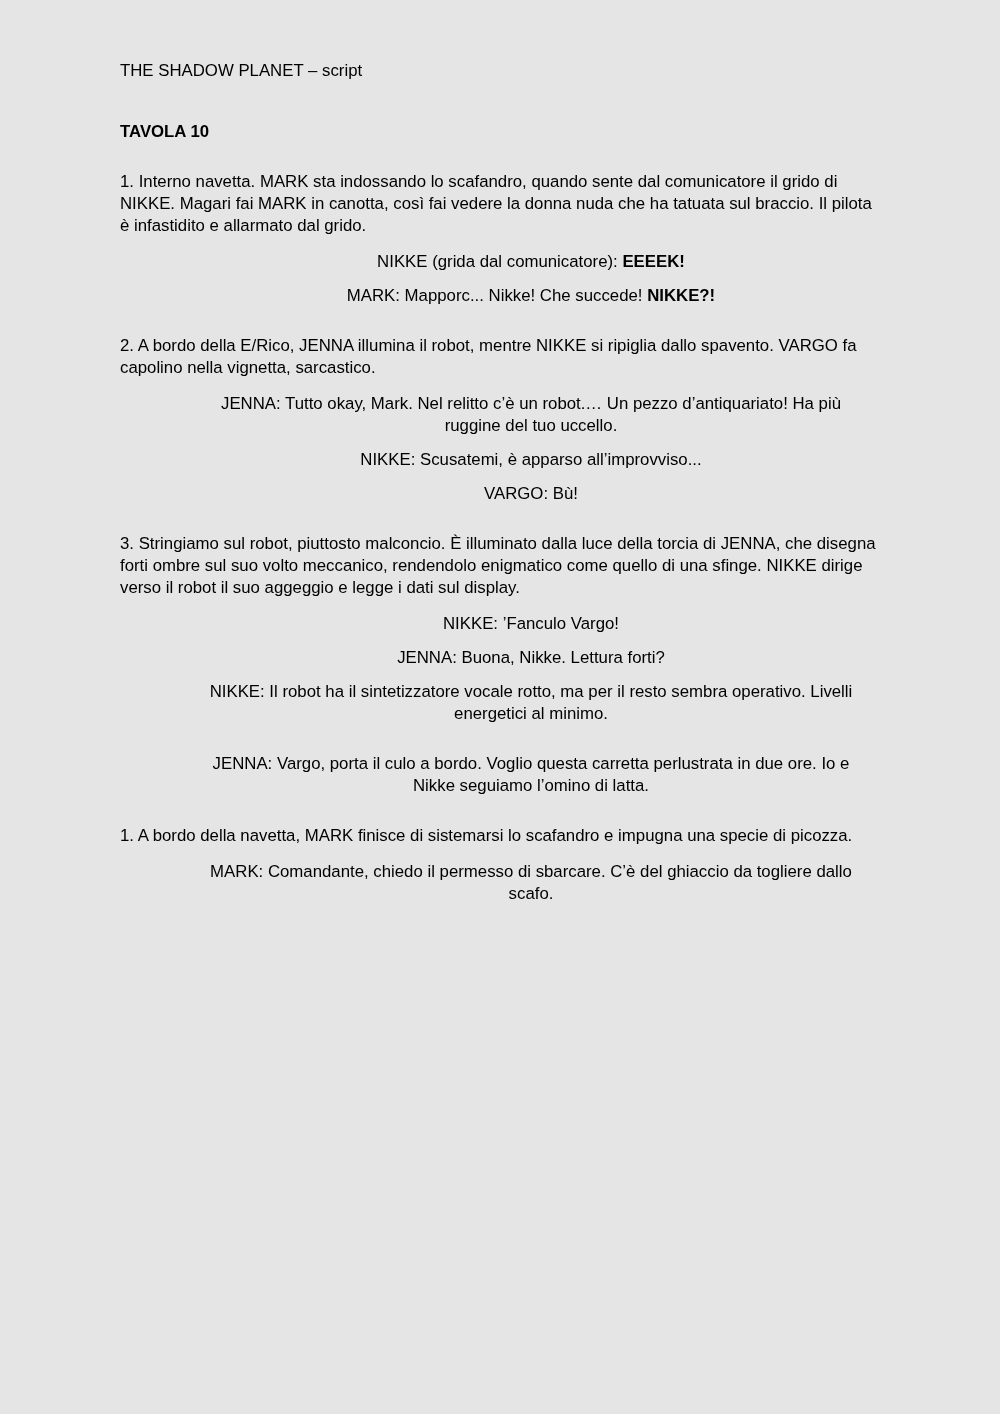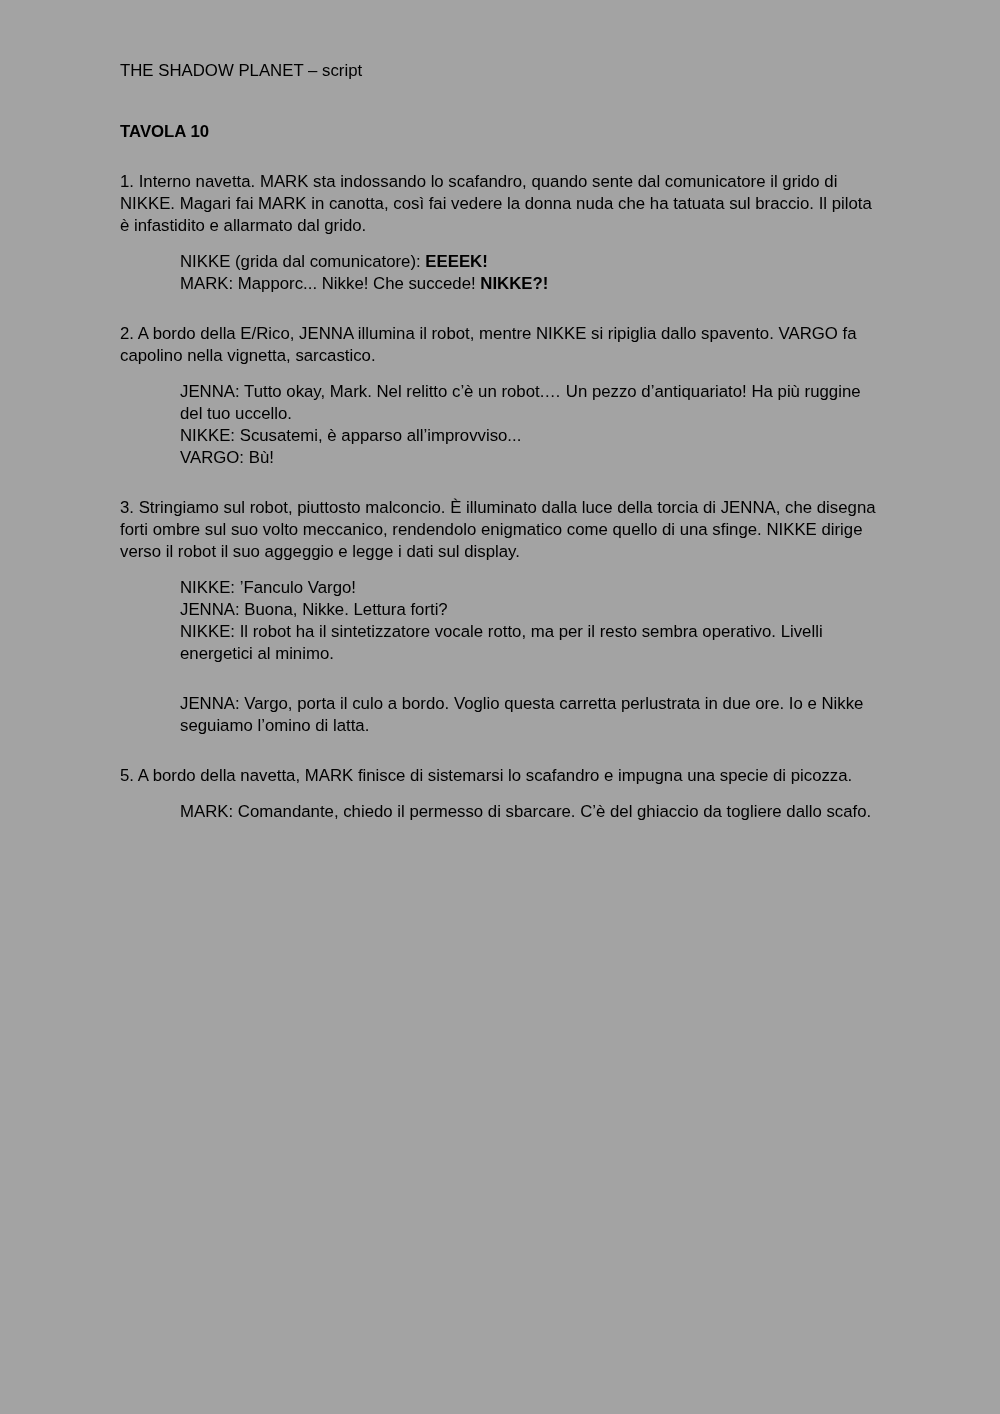--- a/index.html
+++ b/index.html
@@ -4,21 +4,21 @@
 <style>
   html, body {
     margin: 0;
     padding: 0;
     background: #ffffff;
   }
   .page {
     position: relative;
     width: 1000px;
     height: 1414px;
-    background: #a3a3a3;
+    background: #e5e5e5;
     box-sizing: border-box;
     padding: 60px 118px 0 120px;
     font-family: "Liberation Sans", "DejaVu Sans", sans-serif;
     font-size: 16.8px;
     line-height: 22px;
     color: #000000;
     overflow: hidden;
   }
   .doc-header {
     margin: 0 0 39px 0;
@@ -31,21 +31,22 @@
   .panel {
     margin: 0 0 28px 0;
   }
   .panel-description {
     margin: 12px 0 14px 0;
   }
   .panel-dialogue {
     margin: 0 0 0 60px;
   }
   .dialogue-line {
-    margin: 0;
+    margin: 12px;
+    text-align: center;
   }
   .bold {
     font-weight: bold;
   }
 </style>
 </head>
 <body>
 
 <div class="page">
   <p class="doc-header">THE SHADOW PLANET – script</p>
@@ -79,19 +80,19 @@
         </div>
   </div>
 
   <div class="panel">
     <div class="panel-dialogue">
           <div class="dialogue-line"><span>JENNA: Vargo, porta il culo a bordo. Voglio questa carretta perlustrata in due ore. Io e Nikke seguiamo l’omino di latta.</span></div>
         </div>
   </div>
 
   <div class="panel">
-    <p class="panel-description">5. A bordo della navetta, MARK finisce di sistemarsi lo scafandro e impugna una specie di picozza.</p>
+    <p class="panel-description">1. A bordo della navetta, MARK finisce di sistemarsi lo scafandro e impugna una specie di picozza.</p>
     <div class="panel-dialogue">
           <div class="dialogue-line"><span>MARK: Comandante, chiedo il permesso di sbarcare. C’è del ghiaccio da togliere dallo scafo.</span></div>
         </div>
   </div>
 </div>
 </div>
 
 </body></html>

